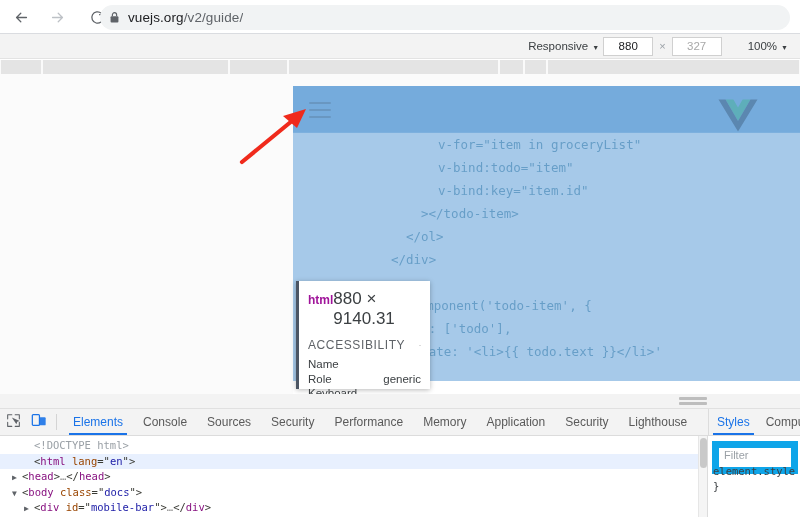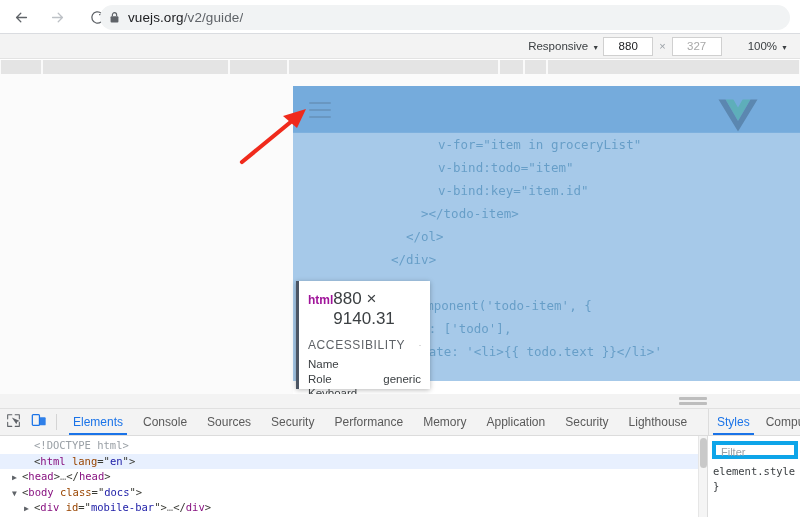--- a/index.html
+++ b/index.html
@@ -222,22 +222,22 @@
   .st-tab {
     height: 26px; padding: 0 8px; display: flex; align-items: center;
     font-size: 12px; color: #5a5a5a; position: relative; white-space: nowrap;
   }
   .st-tab.active { color: #1a73e8; }
   .st-tab.active::after {
     content: ""; position: absolute; left: 4px; right: 4px; bottom: 0;
     height: 2px; background: #1a73e8;
   }
   .filter-box {
-    position: absolute; left: 4px; top: 5px; width: 86px; height: 18px;
-    border: 4px solid #0ea5e9; background: #fff;
+    position: absolute; left: 4px; top: 5px; width: 86px; height: 33px;
+    border: 7px solid #0ea5e9; background: #fff;
     font-size: 11px; color: #9aa0a6; padding-left: 5px; line-height: 15px;
     font-family: "Liberation Sans", sans-serif;
   }
   .style-rule {
     position: absolute; left: 5px; top: 28px;
     font-family: "DejaVu Sans Mono", monospace;
     font-size: 10.5px; line-height: 15px; color: #3c4043;
     white-space: pre;
   }
 </style>

